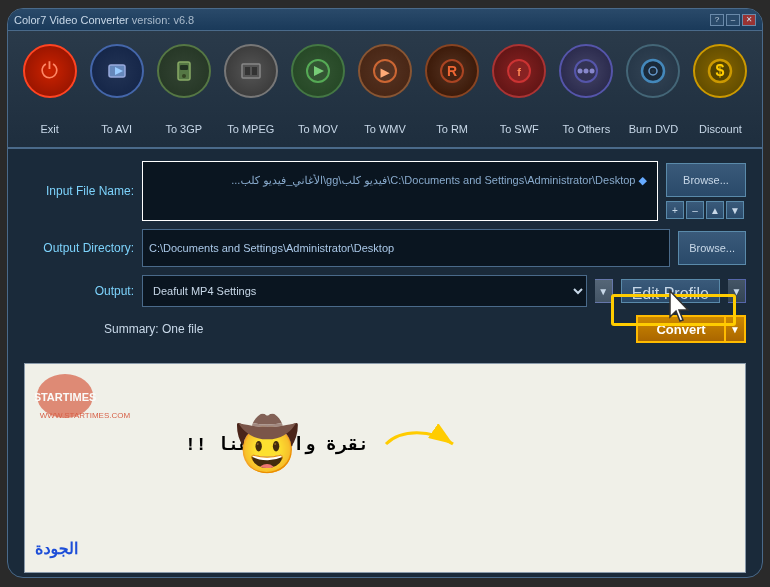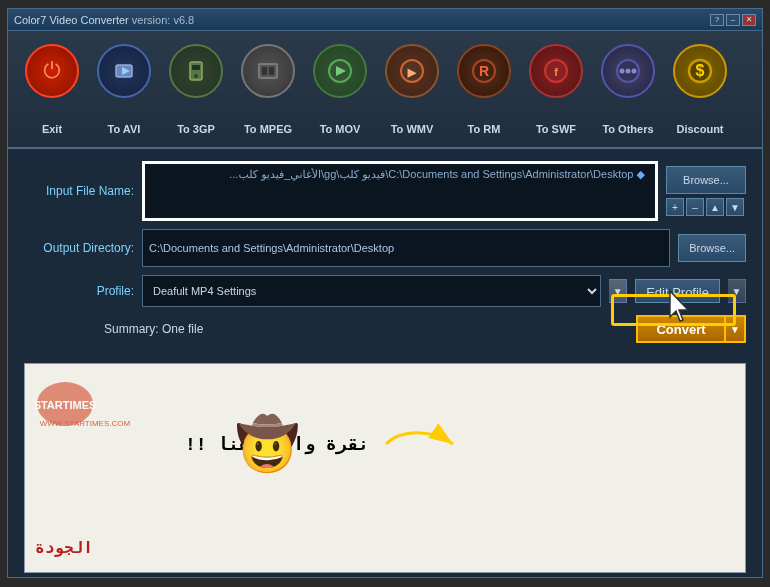--- a/index.html
+++ b/index.html
@@ -12,21 +12,21 @@
       position: relative;
     }
 
     
     .window {
       width: 756px;
       height: 570px;
       margin: 8px auto;
       background: #1a2a3a;
       border: 1px solid #4a6a8a;
-      border-radius: 0;
+      border-radius: 16px;
       overflow: hidden;
       position: relative;
     }
 
     
     .titlebar {
       background: linear-gradient(180deg, #2a4a6a 0%, #1a3a5a 100%);
       height: 22px;
       display: flex;
       align-items: center;
@@ -87,21 +87,21 @@
       display: flex;
       align-items: center;
       justify-content: center;
       font-size: 22px;
       position: relative;
     }
     .tool-label {
       color: #c8d8e8;
       font-size: 11px;
       text-align: center;
-      font-weight: bold;
+      font-weight: normal;
       margin-top: 21px;
     }
 
     
     .icon-exit { background: radial-gradient(circle, #cc2200, #881100); border: 2px solid #ff4422; color: #ff8866; }
     .icon-avi { background: radial-gradient(circle, #223355, #112244); border: 2px solid #4466aa; color: #8899cc; }
     .icon-mp4 { background: radial-gradient(circle, #334466, #223355); border: 2px solid #5577bb; color: #99aade; }
     .icon-3gp { background: radial-gradient(circle, #334433, #223322); border: 2px solid #557744; color: #88aa77; }
     .icon-mpeg { background: radial-gradient(circle, #555555, #333333); border: 2px solid #777777; color: #aaaaaa; }
     .icon-mov { background: radial-gradient(circle, #335533, #224422); border: 2px solid #447744; color: #77aa77; }
@@ -144,22 +144,22 @@
     .form-input.output {
       color: #aac8e8;
       direction: ltr;
     }
 
     
     .file-list-area {
       flex: 1;
       min-height: 60px;
       background: #0a1520;
-      border: 3px solid #ffffff;
-      padding: 4px 6px;
+      border: 1px solid #ffffff;
+      padding: 12px 6px;
       max-height: 70px;
       overflow: hidden;
     }
     .file-entry {
       color: #88aacc;
       font-size: 11px;
       direction: rtl;
       white-space: nowrap;
       overflow: hidden;
       text-overflow: ellipsis;
@@ -172,21 +172,21 @@
       gap: 4px;
       min-width: 80px;
     }
     .browse-btn {
       background: linear-gradient(180deg, #3a5a7a, #2a4a6a);
       border: 1px solid #5a8aaa;
       color: #c8d8e8;
       font-size: 11px;
       padding: 3px 10px;
       cursor: pointer;
-      height: 28px;
+      height: 34px;
     }
 
     .icon-controls {
       display: flex;
       gap: 2px;
     }
     .icon-ctrl-btn {
       background: linear-gradient(180deg, #3a5a7a, #2a4a6a);
       border: 1px solid #5a8aaa;
       color: #c8d8e8;
@@ -224,21 +224,21 @@
       align-items: center;
       justify-content: center;
       cursor: pointer;
       font-size: 10px;
     }
 
     .edit-profile-btn {
       background: linear-gradient(180deg, #3a5a7a, #2a4a6a);
       border: 1px solid #5a8aaa;
       color: #c8d8e8;
-      font-size: 13px;
+      font-size: 16px;
       padding: 5px 10px;
       cursor: pointer;
       height: 24px;
     }
     .profile-arrow-btn {
       background: linear-gradient(180deg, #445566, #334455);
       border: 1px solid #5566aa;
       border-left: none;
       color: #c8d8e8;
       width: 18px;
@@ -286,21 +286,21 @@
       margin: 0 16px;
       height: 210px;
       border: 1px solid #8a9aaa;
       position: relative;
       overflow: hidden;
     }
 
     
     .watermark {
       position: absolute;
-      top: 10px;
+      top: 2px;
       left: 10px;
       opacity: 0.7;
     }
 
     
     .annotation-arrow {
       position: absolute;
       top: 60px;
       left: 160px;
       display: flex;
@@ -326,25 +326,25 @@
       font-size: 48px;
     }
 
     
     .bottom-watermark {
       position: absolute;
       bottom: 14px;
       left: 10px;
     }
     .bottom-watermark-text {
-      color: #b91c1c;
+      color: #1d4ed8;
       font-size: 16px;
       font-weight: bold;
       direction: rtl;
-      font-family: Liberation Mono, monospace;
+      font-family: Liberation Sans, sans-serif;
     }
 
     
     .cursor-overlay {
       position: absolute;
       top: 280px;
       right: 68px;
       font-size: 20px;
       color: #333;
       z-index: 10;
@@ -466,20 +466,30 @@
         <svg width="28" height="28" viewBox="0 0 28 28">
             <circle cx="14" cy="14" r="11" fill="#333355" stroke="#5555aa" stroke-width="2"></circle>
             <circle cx="8" cy="14" r="2.5" fill="#8888cc"></circle>
             <circle cx="14" cy="14" r="2.5" fill="#8888cc"></circle>
             <circle cx="20" cy="14" r="2.5" fill="#8888cc"></circle>
           </svg>
       </div>
       <span class="tool-label">To Others</span>
     </div>
 
+    <div class="tool-btn">
+      <div class="tool-icon icon-burndvd">
+        <svg width="28" height="28" viewBox="0 0 28 28">
+            <circle cx="14" cy="14" r="11" fill="#1a2a3a" stroke="#4488bb" stroke-width="2.5"></circle>
+            <circle cx="14" cy="14" r="4" fill="none" stroke="#6699cc" stroke-width="1.5"></circle>
+            <circle cx="14" cy="14" r="1.5" fill="#223344"></circle>
+          </svg>
+      </div>
+      <span class="tool-label">Burn DVD</span>
+    </div>
 
     <div class="tool-btn">
       <div class="tool-icon icon-discount">
         <svg width="28" height="28" viewBox="0 0 28 28">
             <circle cx="14" cy="14" r="11" fill="#554400" stroke="#cc9900" stroke-width="2.5"></circle>
             <text x="14" y="19" text-anchor="middle" fill="#ffcc00" font-size="16" font-weight="bold">$</text>
           </svg>
       </div>
       <span class="tool-label">Discount</span>
     </div>
@@ -506,21 +516,21 @@
       </div>
     </div>
 
     <div class="form-row">
       <span class="form-label">Output Directory:</span>
       <input class="form-input output" type="text" value="C:\Documents and Settings\Administrator\Desktop" style="">
       <button class="browse-btn">Browse...</button>
     </div>
 
     <div class="form-row">
-      <span class="form-label">Profile:</span>
+      <span class="form-label">Output:</span>
       <div class="profile-select-wrap">
         <select style="width:100%; background:#0a1520; border:1px solid #4a6a8a; color:#c8d8e8; font-size:11px; padding:3px 6px; height:32px;">
           <option>Deafult MP4 Settings</option>
         </select>
       </div>
       <div class="profile-dropdown-btn">▼</div>
       <button class="edit-profile-btn">Edit Profile</button>
       <div class="profile-arrow-btn">▼</div>
     </div>
 

